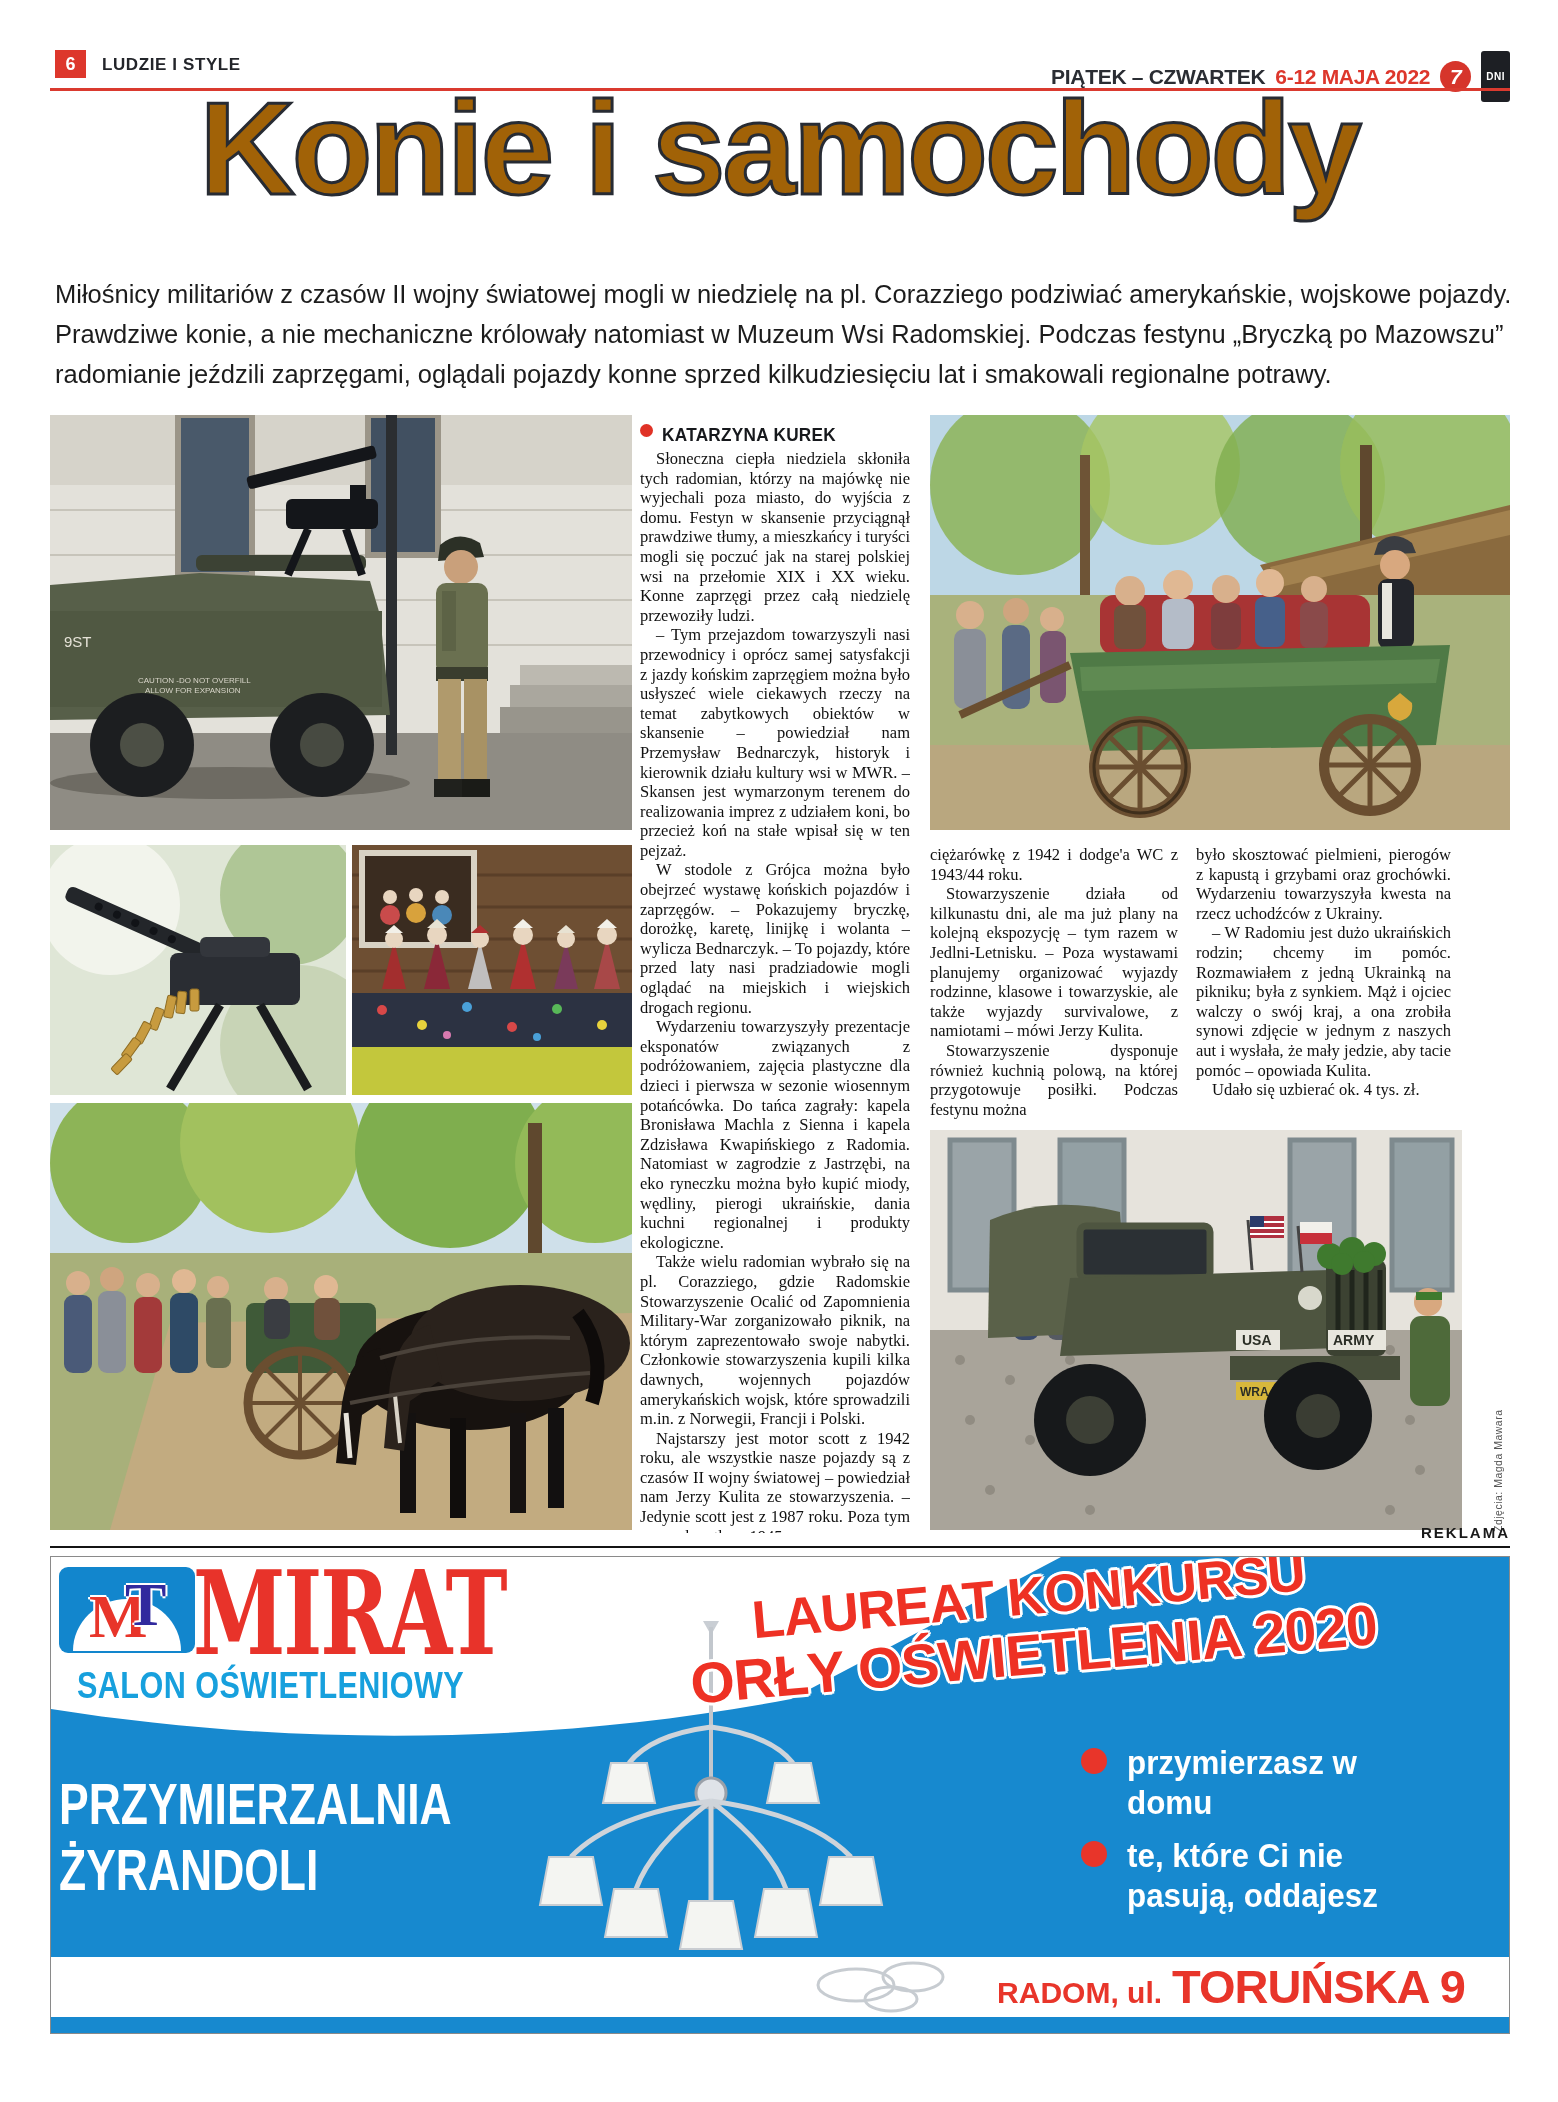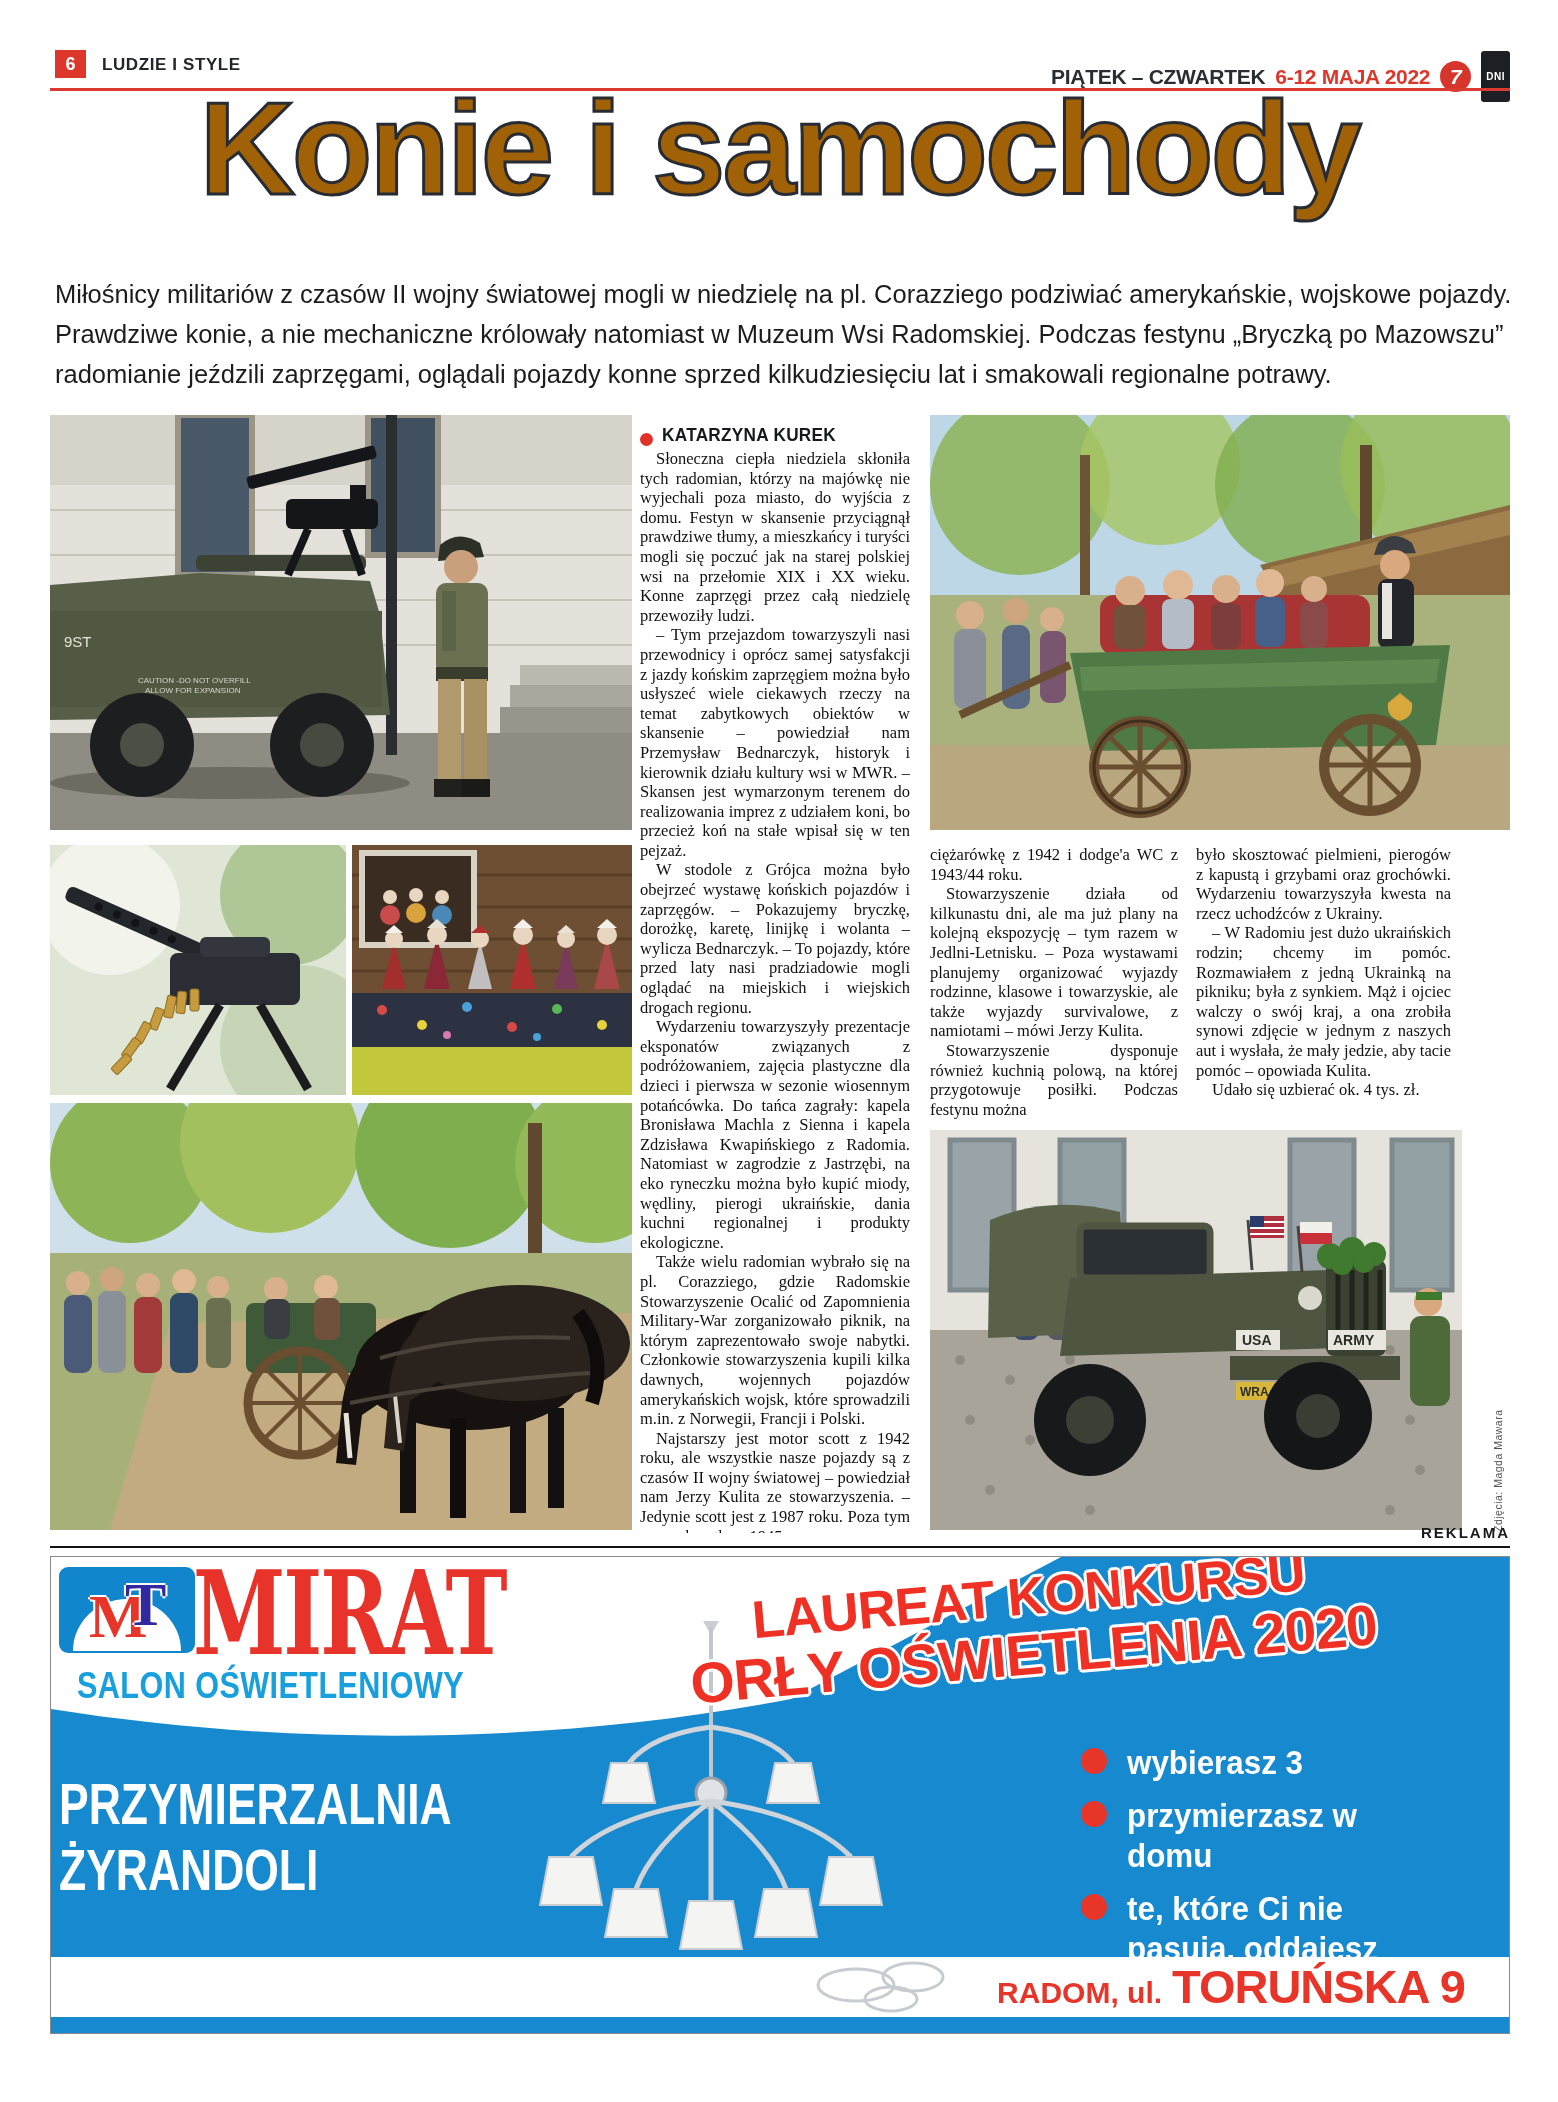--- a/index.html
+++ b/index.html
@@ -19,21 +19,21 @@
   .logodni{background:#1d1f24;color:#fff;font-size:10px;font-weight:bold;border-radius:3px;
            padding:20px 5px;letter-spacing:.5px;}
   .redrule{left:50px;top:88px;width:1460px;height:3px;background:#da3a2f;}
 
   
   .headline{left:0;top:80px;width:1558px;text-align:center;font-size:132px;line-height:1.05;
             font-weight:bold;color:#a16207;letter-spacing:-3px;-webkit-text-stroke:3px #272b33;}
   .lead{left:55px;top:274px;width:1458px;font-size:25.5px;line-height:40px;color:#1c1c1c;}
 
   
-  .byline{left:640px;top:424px;display:flex;align-items:flex-end;gap:9px;}
+  .byline{left:640px;top:424px;display:flex;align-items:flex-start;gap:9px;}
   .byline .dot{width:13px;height:13px;border-radius:50%;background:#e03226;}
   .byline .name{font-size:18.5px;font-weight:bold;letter-spacing:.3px;color:#16181c;
                 transform:scaleX(.93);transform-origin:left center;white-space:nowrap;}
   .bodycol{font-family:"Liberation Serif","DejaVu Serif",serif;font-size:16.5px;line-height:19.6px;
            text-align:justify;color:#101010;}
   .bodycol p{margin:0;text-indent:16px;}
   .col1{left:640px;top:449px;width:270px;height:1084px;overflow:hidden;}
   .col2{left:930px;top:845px;width:248px;height:278px;overflow:hidden;}
   .col3{left:1196px;top:845px;width:255px;height:278px;overflow:hidden;}
   .credit{left:1492px;top:1368px;height:164px;writing-mode:vertical-rl;transform:rotate(180deg);
@@ -562,24 +562,20 @@
     </div>
 
     <div class="promo">
       <div>PRZYMIERZALNIA</div>
       <div>ŻYRANDOLI</div>
     </div>
 
     <div class="bullets">
       <div class="brow">
         <span class="bdot"></span>
-        <span class="btxt">wybierasz 3</span>
-      </div>
-      <div class="brow">
-        <span class="bdot"></span>
         <span class="btxt">przymierzasz w domu</span>
       </div>
       <div class="brow">
         <span class="bdot"></span>
         <span class="btxt">te, które Ci nie pasują, oddajesz</span>
       </div>
     </div>
 
     <div class="addr">
       <span class="city">RADOM, ul.</span>

